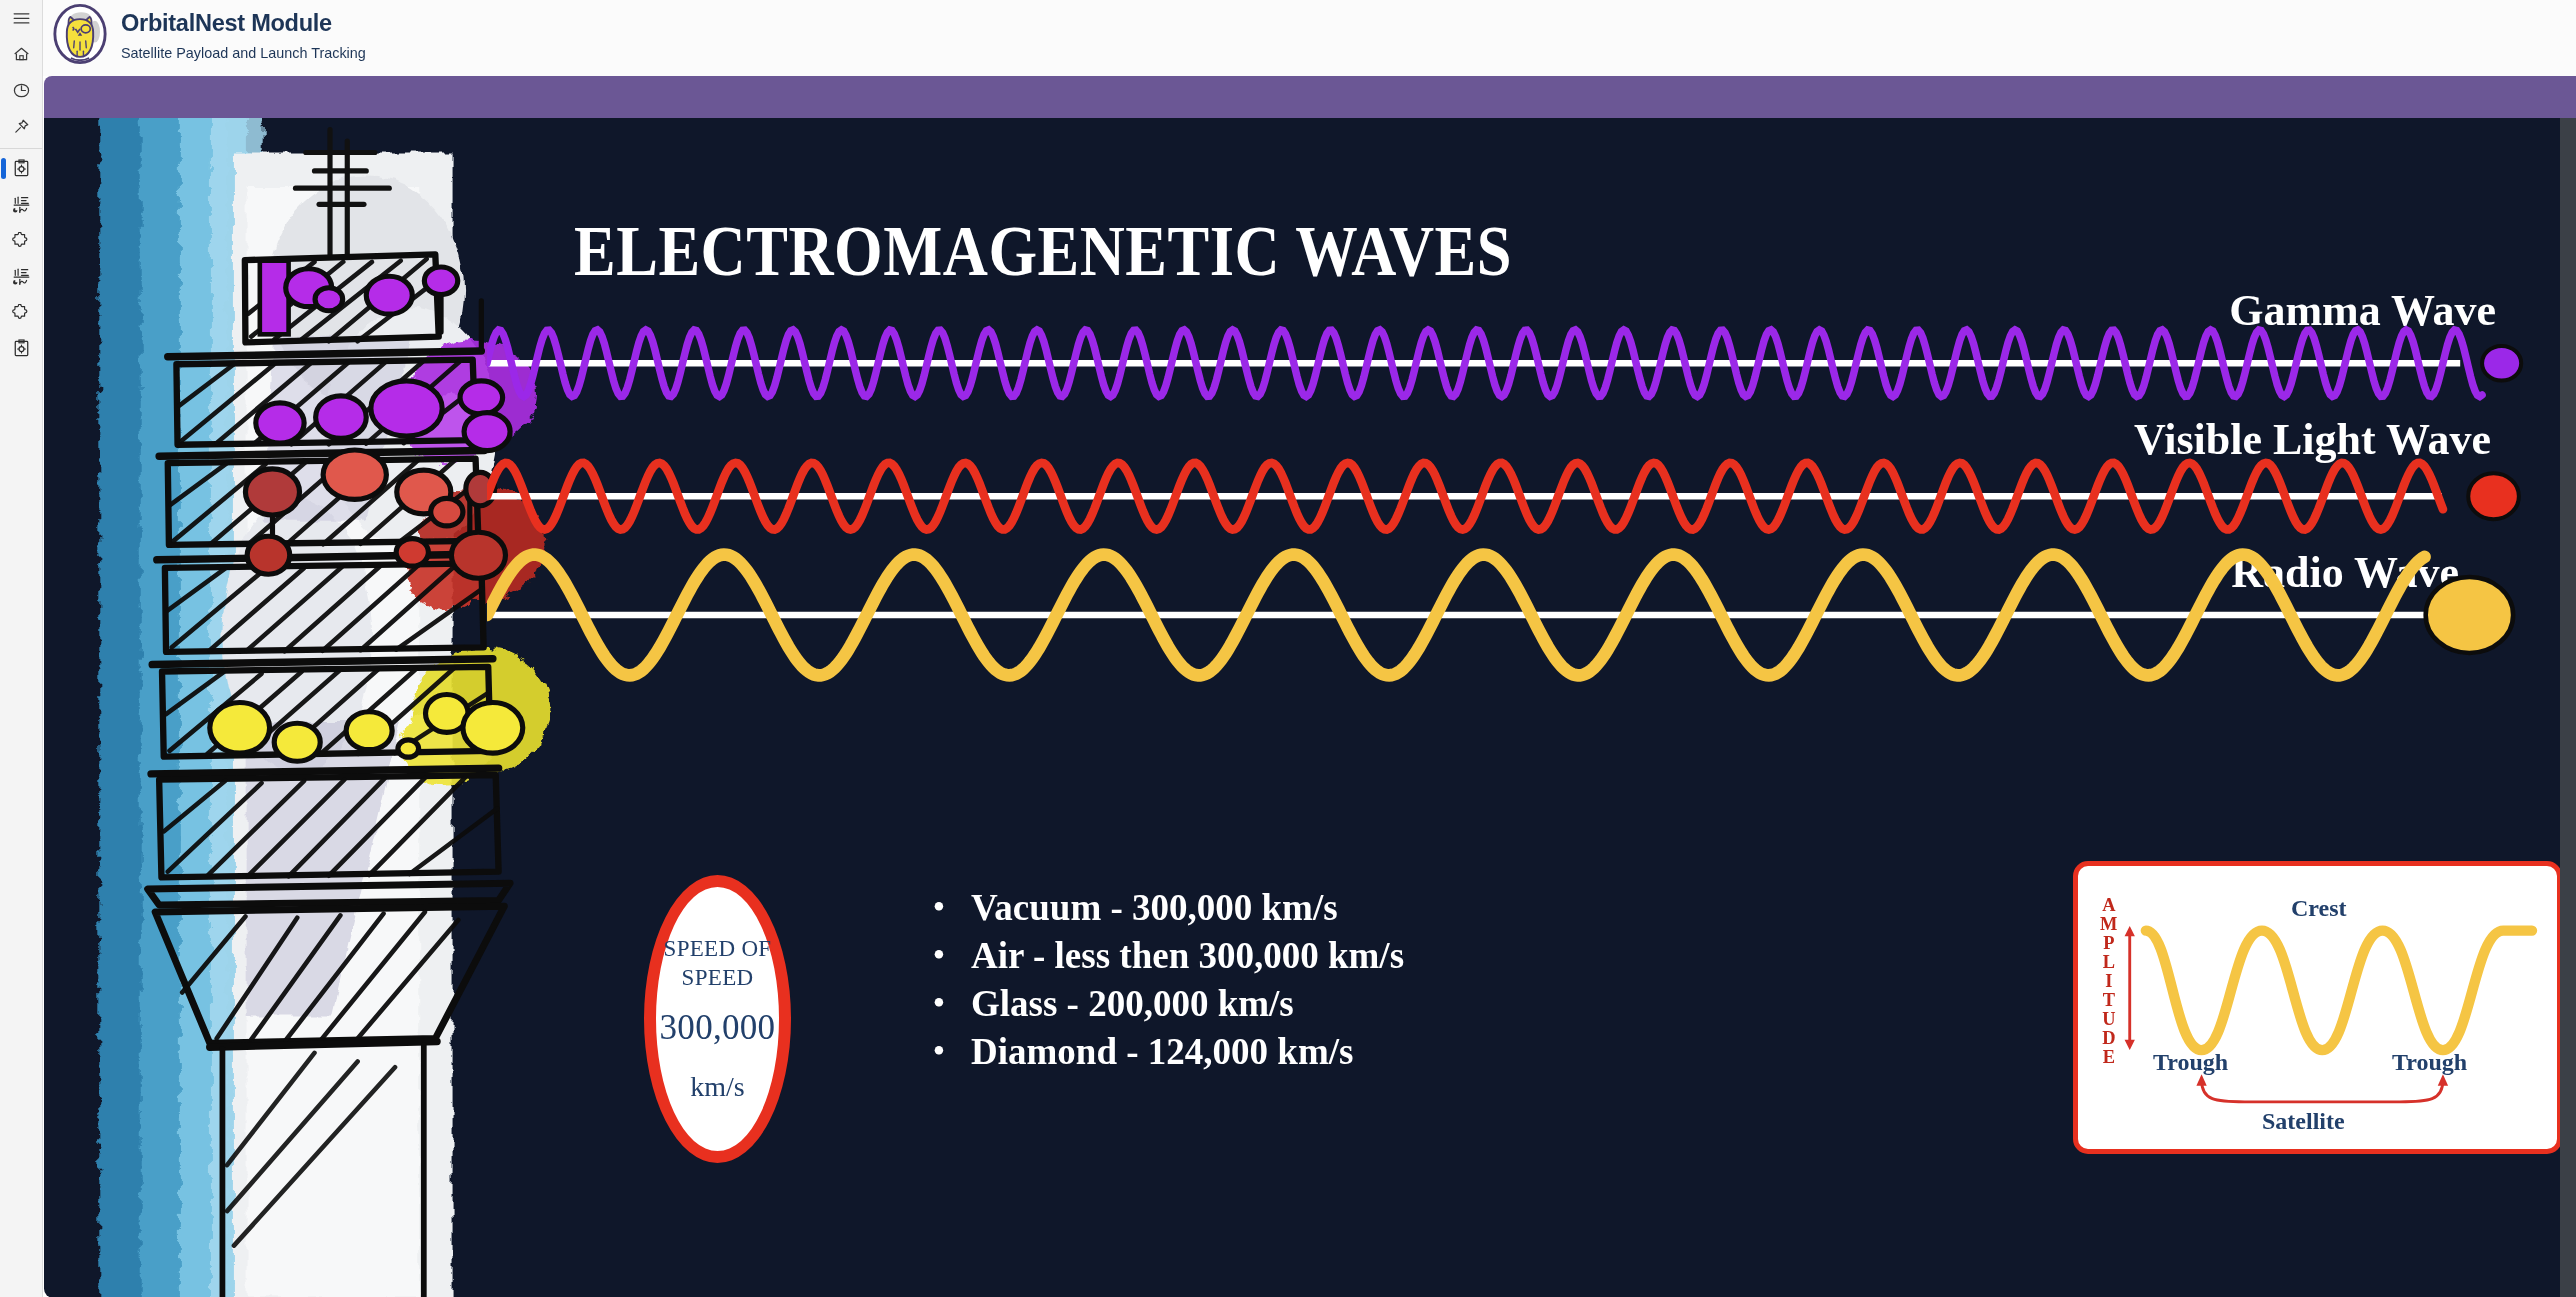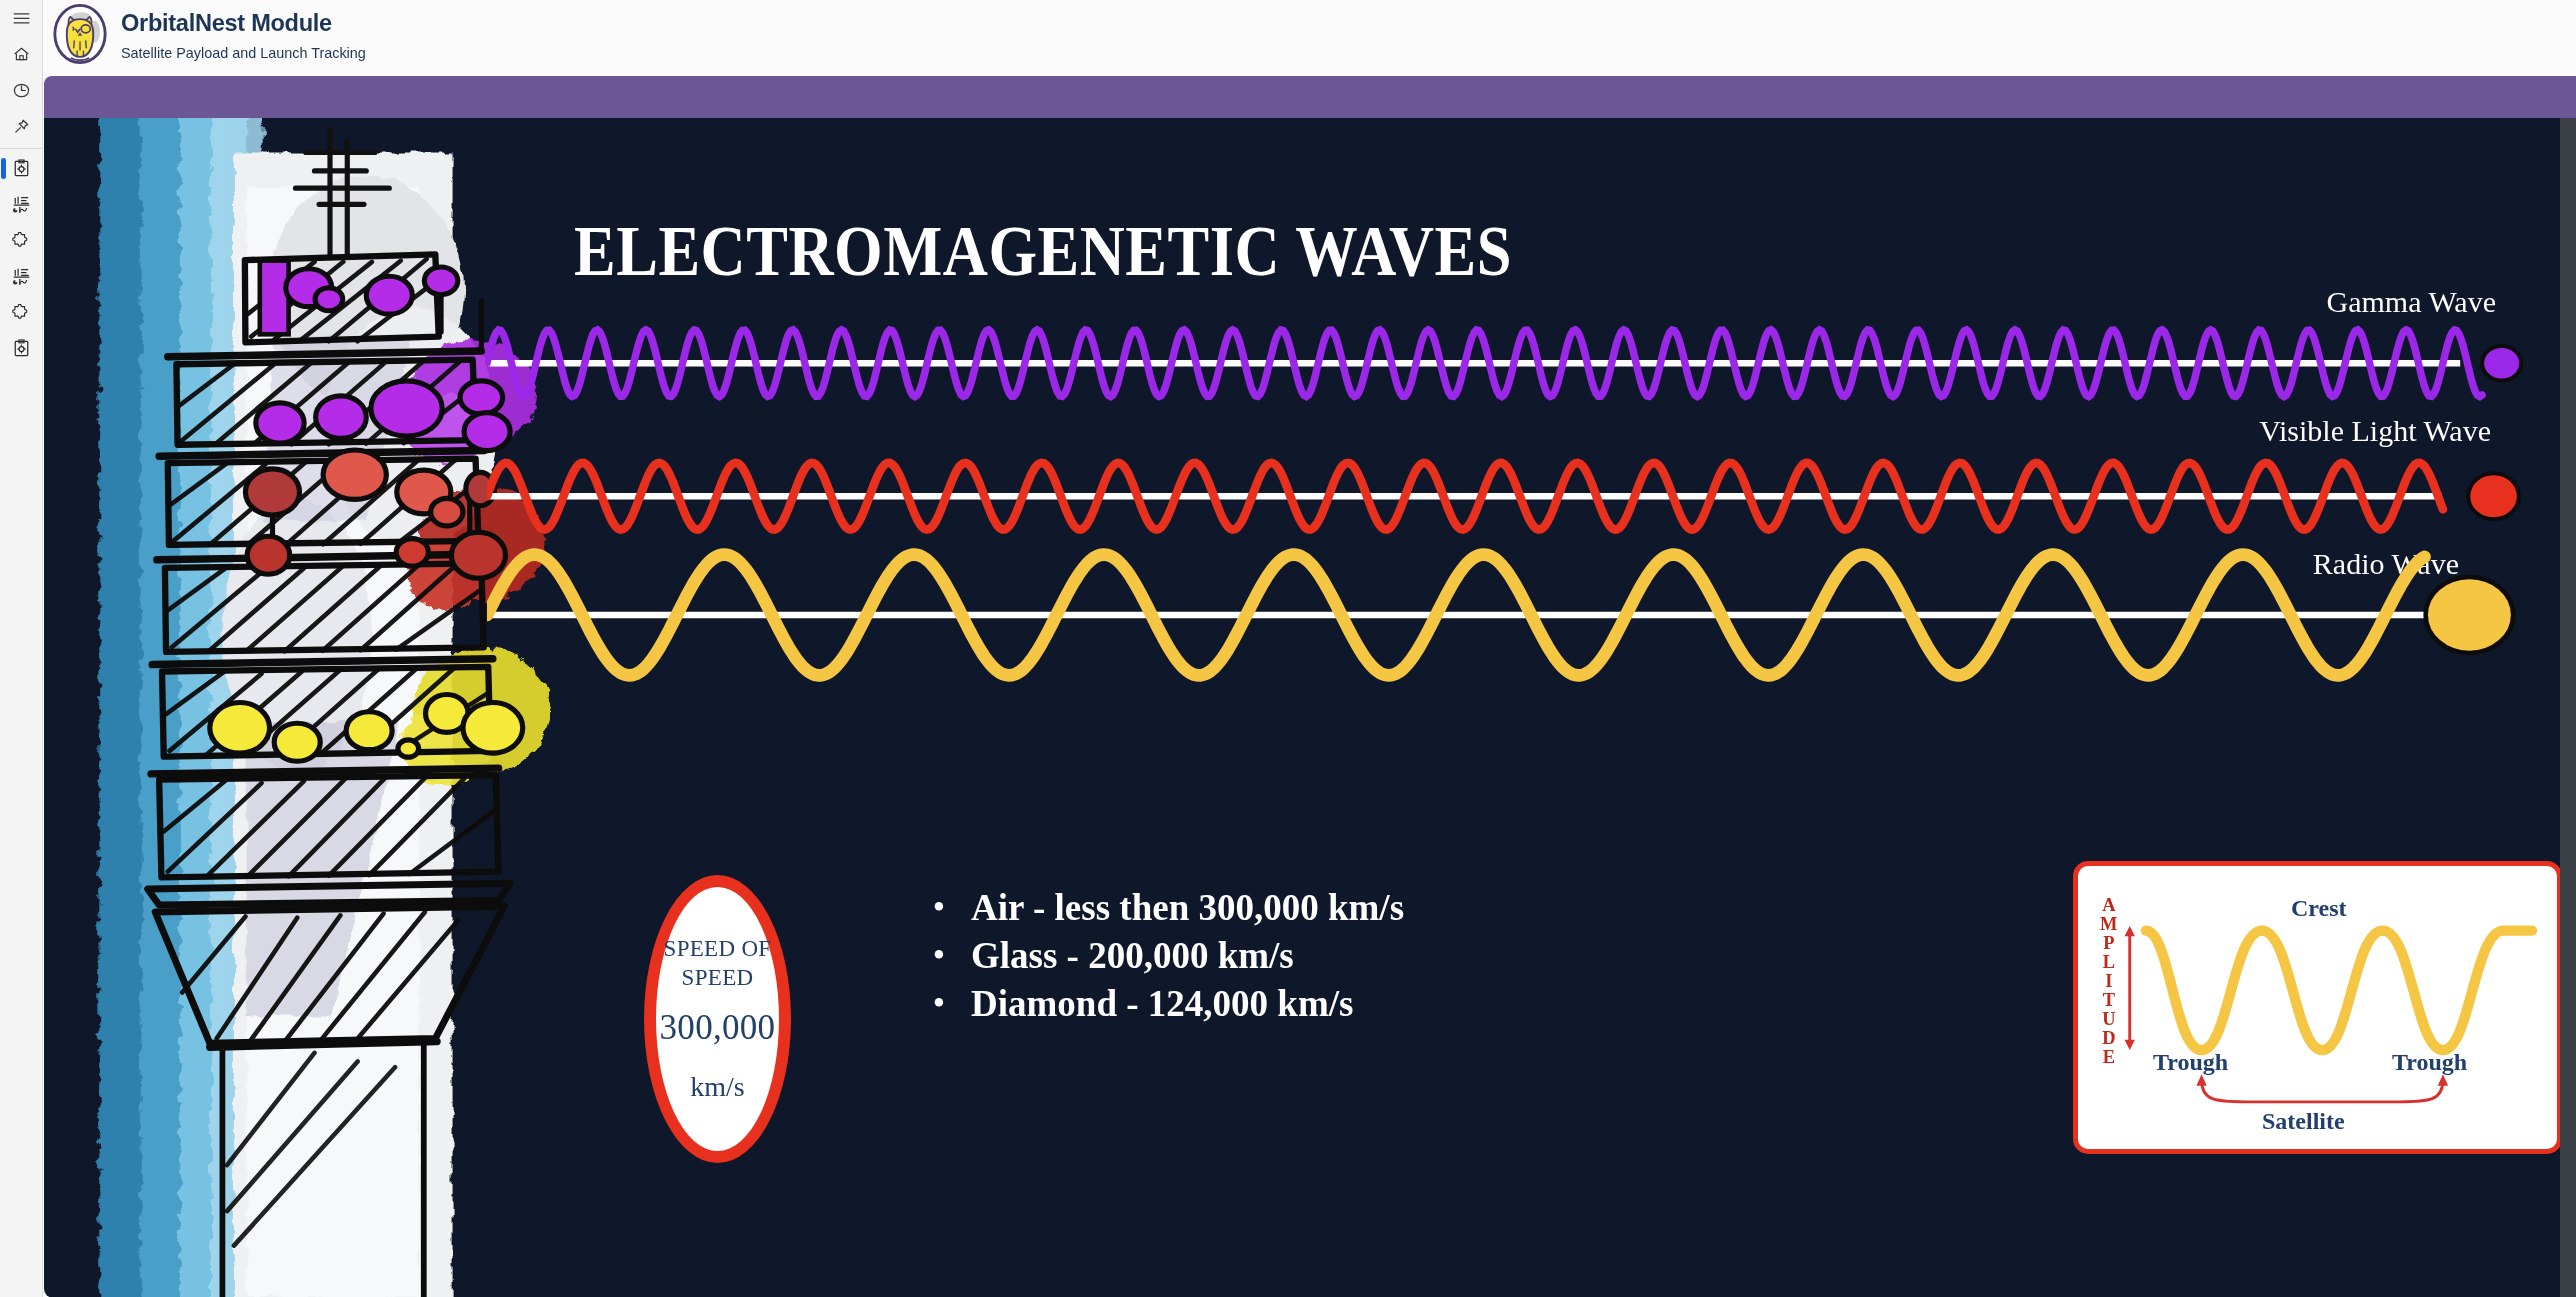--- a/index.html
+++ b/index.html
@@ -90,22 +90,22 @@
     font-weight: 700; font-size: 71px; color: #ffffff;
     letter-spacing: 0.6px;
     white-space: nowrap;
     transform: scaleX(0.88); transform-origin: left top;
   }
 
   
   .wave-label {
     position: absolute;
     font-family: "Liberation Serif", serif;
-    font-weight: 400; color: #ffffff;
-    font-size: 30px; white-space: nowrap;
+    font-weight: 700; color: #ffffff;
+    font-size: 44px; white-space: nowrap;
     text-align: center;
   }
   .wave-svg { position: absolute; }
 
   
   .sol-circle {
     position: absolute; left: 600px; top: 757px;
     width: 147px; height: 288px;
     background: #ffffff;
     border: 12.7px solid #E8301F;
@@ -534,20 +534,21 @@
     <div class="sol-circle">
       <div class="sol-label">
         <span>SPEED OF</span><br>
         <span>SPEED</span>
       </div>
       <div class="sol-number">300,000</div>
       <div class="sol-unit">km/s</div>
     </div>
 
     <ul class="bullets">
+      <li>Vacuum - 300,000 km/s</li>
       <li>Air - less then 300,000 km/s</li>
       <li>Glass - 200,000 km/s</li>
       <li>Diamond - 124,000 km/s</li>
     </ul>
 
     <div class="wl-card">
       <svg width="477" height="282" viewBox="0 0 830 490">
 
         <g stroke="#D6312A" stroke-width="5" fill="none">
           <line x1="90" y1="112" x2="90" y2="312"></line>

